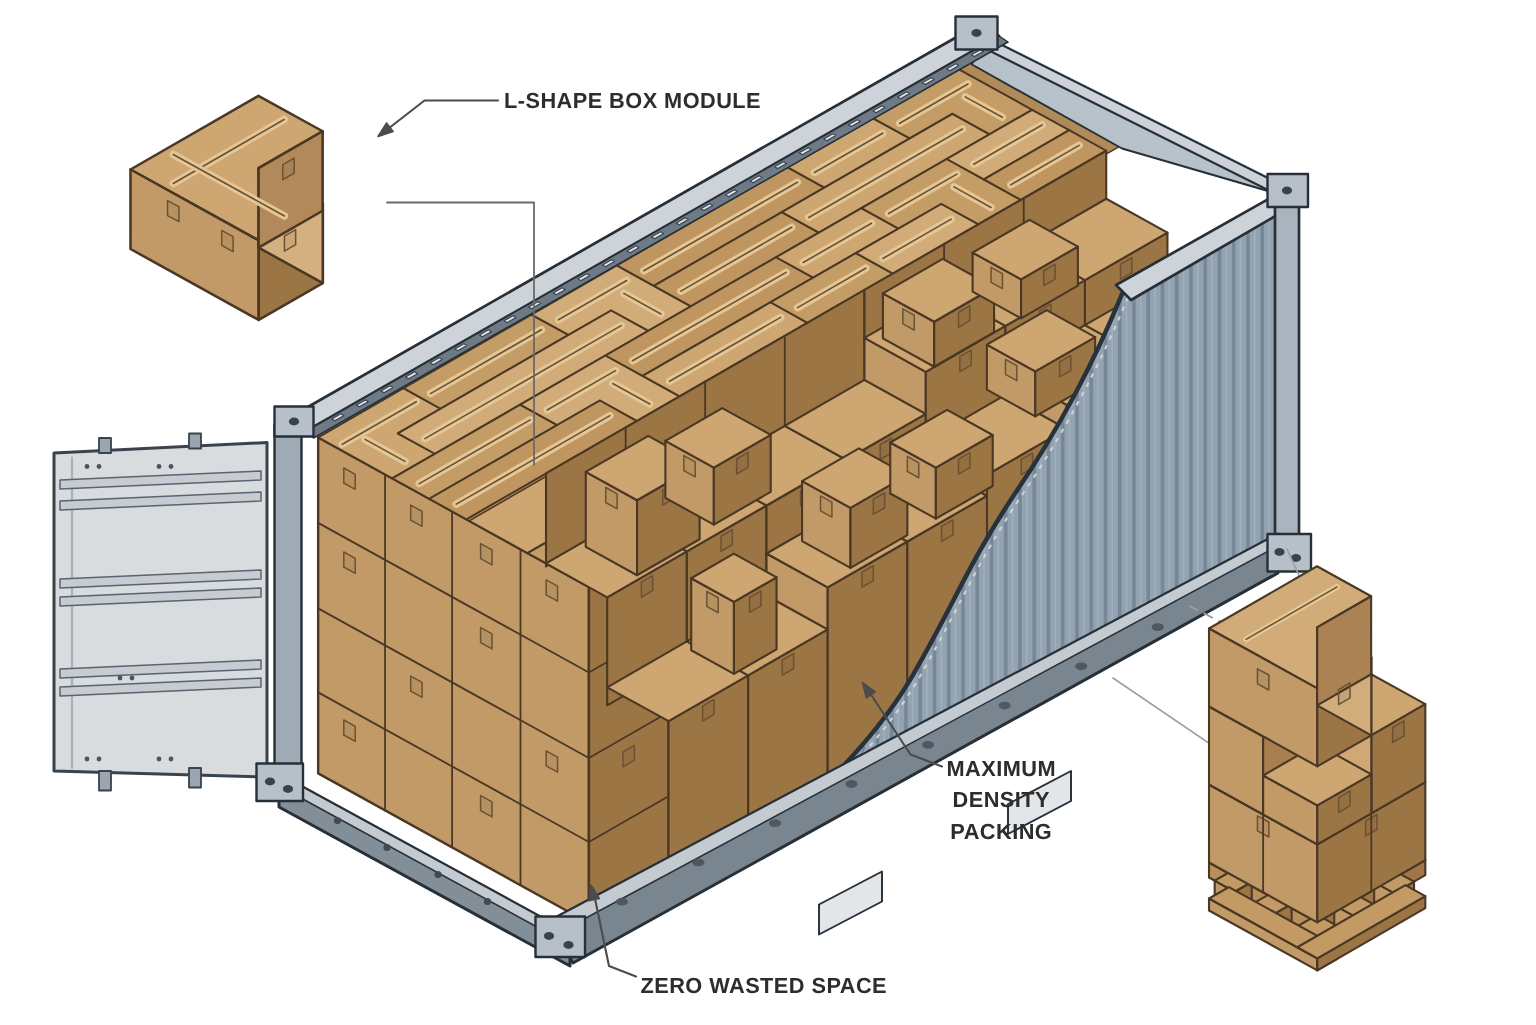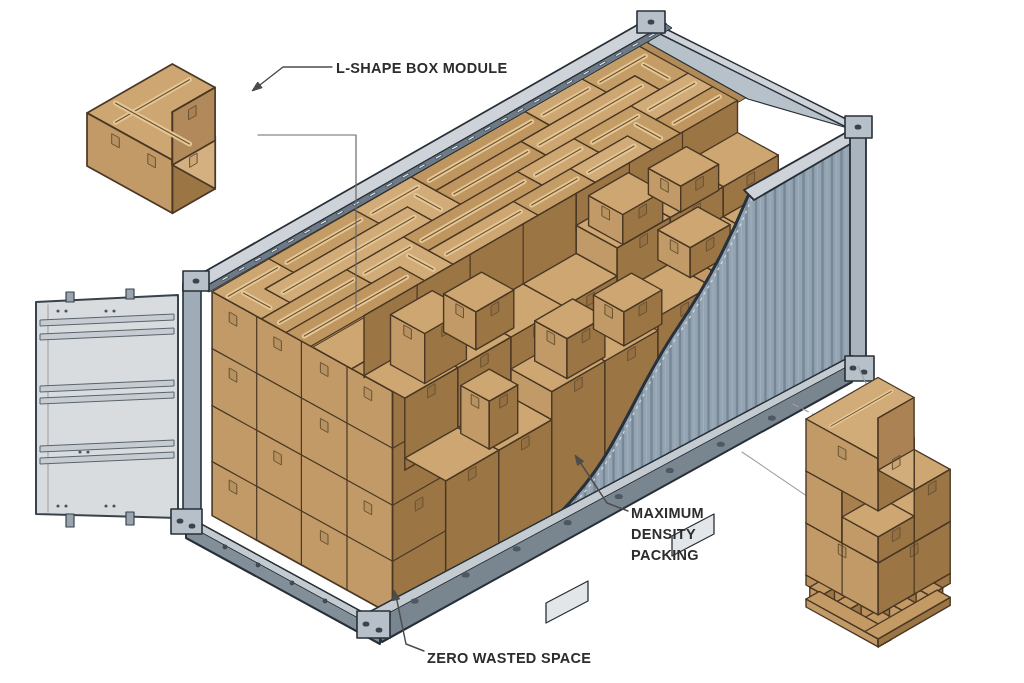--- a/index.html
+++ b/index.html
@@ -1,17 +1,17 @@
 <!DOCTYPE html>
 <html><head>
 <meta charset="utf-8">
 <style>
   html,body{margin:0;padding:0;background:#fff;}
   .stage{position:relative;width:1020px;height:683px;background:#ffffff;overflow:hidden;
-         font-family:"Liberation Sans",sans-serif;}
+         font-family:"Liberation Sans",sans-serif;text-align:center;}
   .stage svg{position:absolute;left:0;top:0;}
   .lbl{position:absolute;font-weight:700;font-size:14.5px;line-height:21px;
        color:#2d2d2d;letter-spacing:.3px;white-space:nowrap;}
   .lbl span{display:block;}
 </style>
 </head>
 <body>
 
 <div class="stage">
   <svg id="scene" width="1024" height="683" viewBox="0 0 1024 683">

